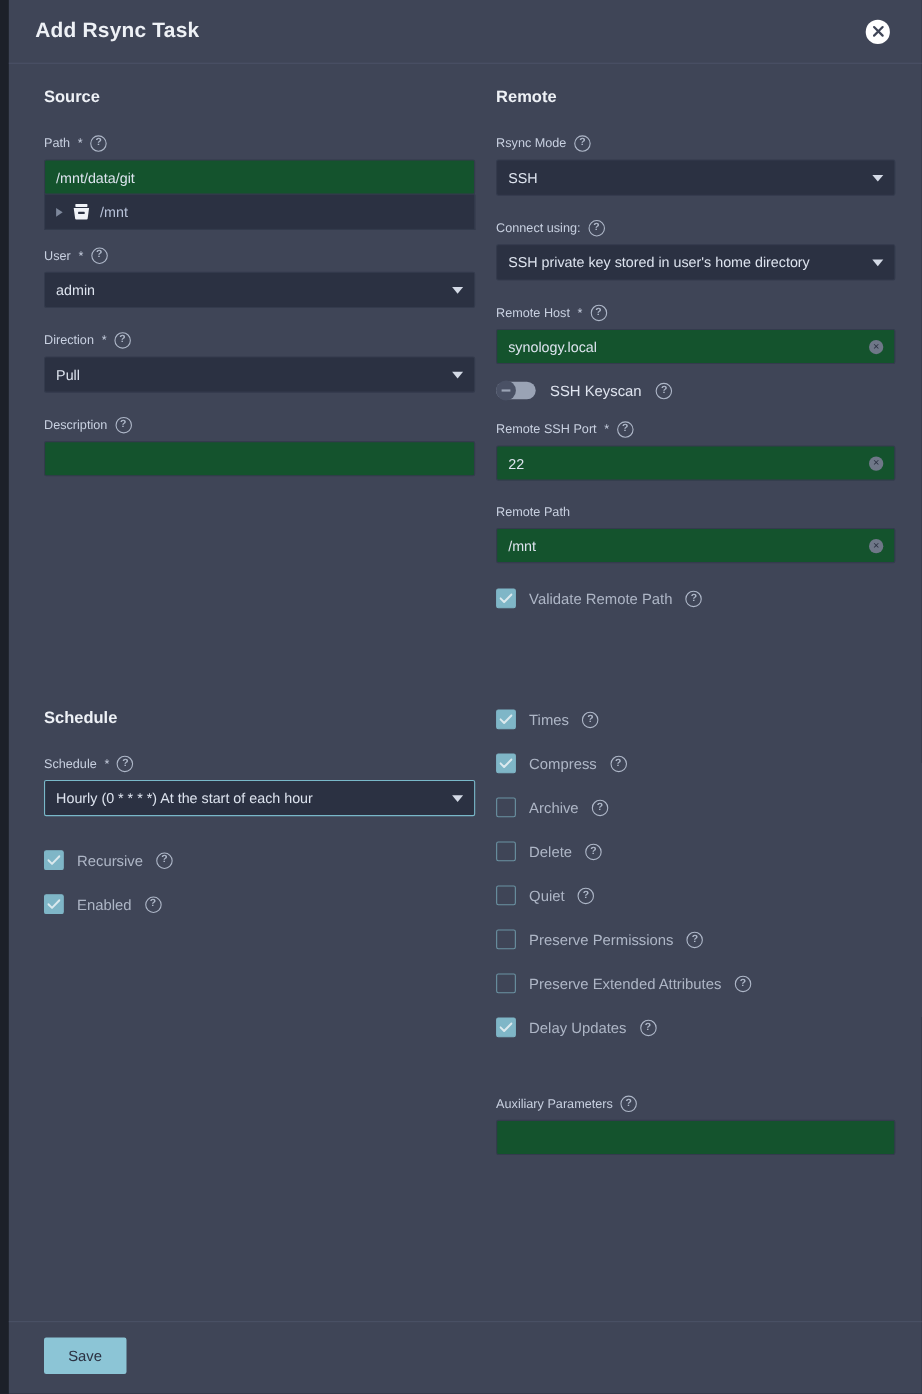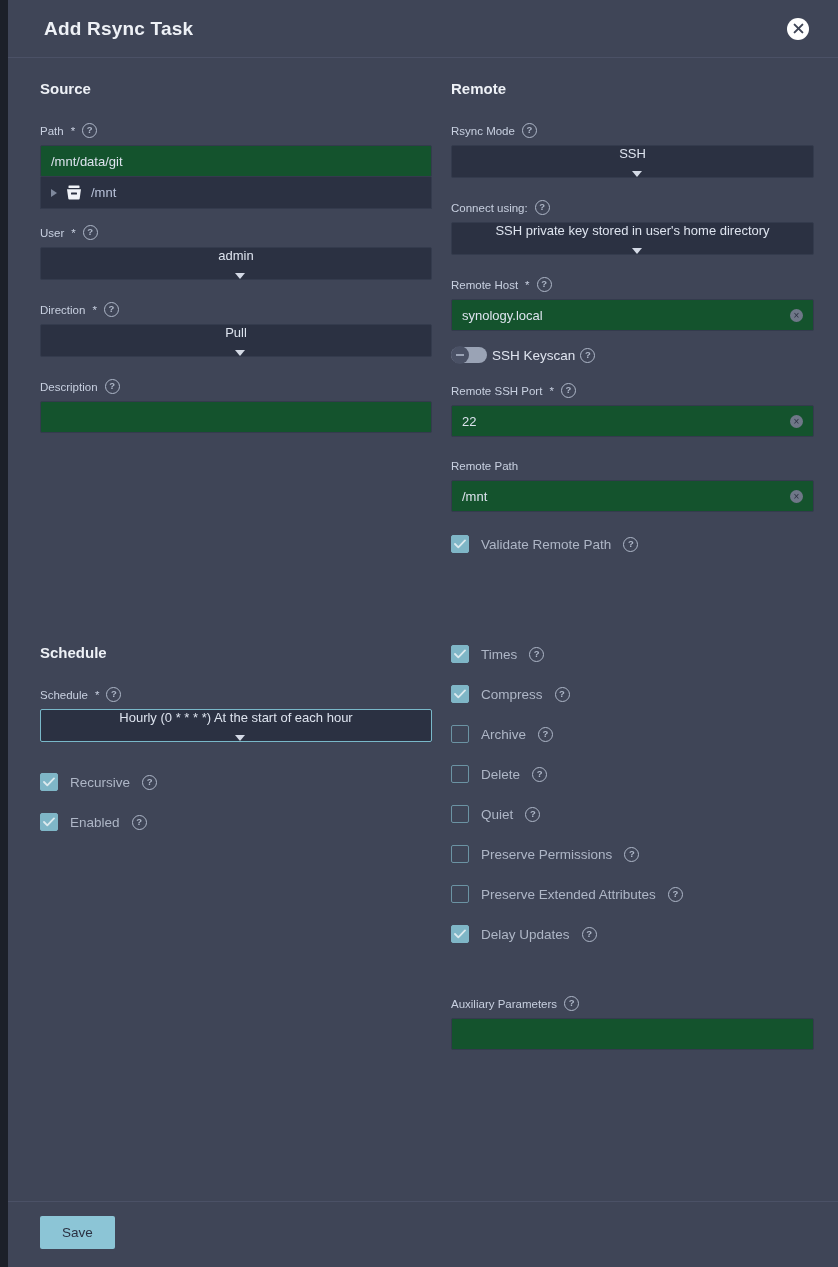--- a/index.html
+++ b/index.html
@@ -18,21 +18,21 @@
     display: flex;
     flex-direction: column;
   }
   
   .header {
     height: 58px;
     flex: 0 0 58px;
     border-bottom: 1px solid #4b5166;
     display: flex;
     align-items: center;
-    padding: 0 16px 0 36px;
+    padding: 0 16px 0 24px;
     box-sizing: border-box;
   }
   .header-title {
     font-size: 19px;
     font-weight: bold;
     color: #eef1f6;
     letter-spacing: .2px;
     flex: 1;
   }
   .close-btn {
@@ -129,21 +129,20 @@
     background: #2b3142;
     border: 1px solid #343b4d;
     border-radius: 2px;
     display: flex;
     align-items: center;
     padding: 0 10px;
     box-sizing: border-box;
     font-size: 13px;
     color: #dde3ee;
     cursor: pointer;
-    flex-direction: column;
   }
   .select.focused { border: 1px solid #79b8c9; }
   .select .val { flex: 1; overflow: hidden; white-space: nowrap; }
   .caret {
     width: 0; height: 0;
     border-left: 5px solid transparent;
     border-right: 5px solid transparent;
     border-top: 6px solid #d4dae6;
     margin-left: 8px;
     flex: 0 0 auto;
@@ -170,21 +169,21 @@
     border-bottom: 4px solid transparent;
     border-left: 6px solid #7e889c;
     flex: 0 0 auto;
   }
   .folder-ico { flex: 0 0 auto; display:block; }
 
   
   .toggle-row {
     display: flex;
     align-items: center;
-    gap: 5px;
+    gap: 13px;
     margin: 0 0 20px 8px;
   }
   .toggle {
     width: 36px; height: 16px;
     border-radius: 9px;
     background: #9aa3b5;
     position: relative;
     cursor: pointer;
     flex: 0 0 auto;
   }

